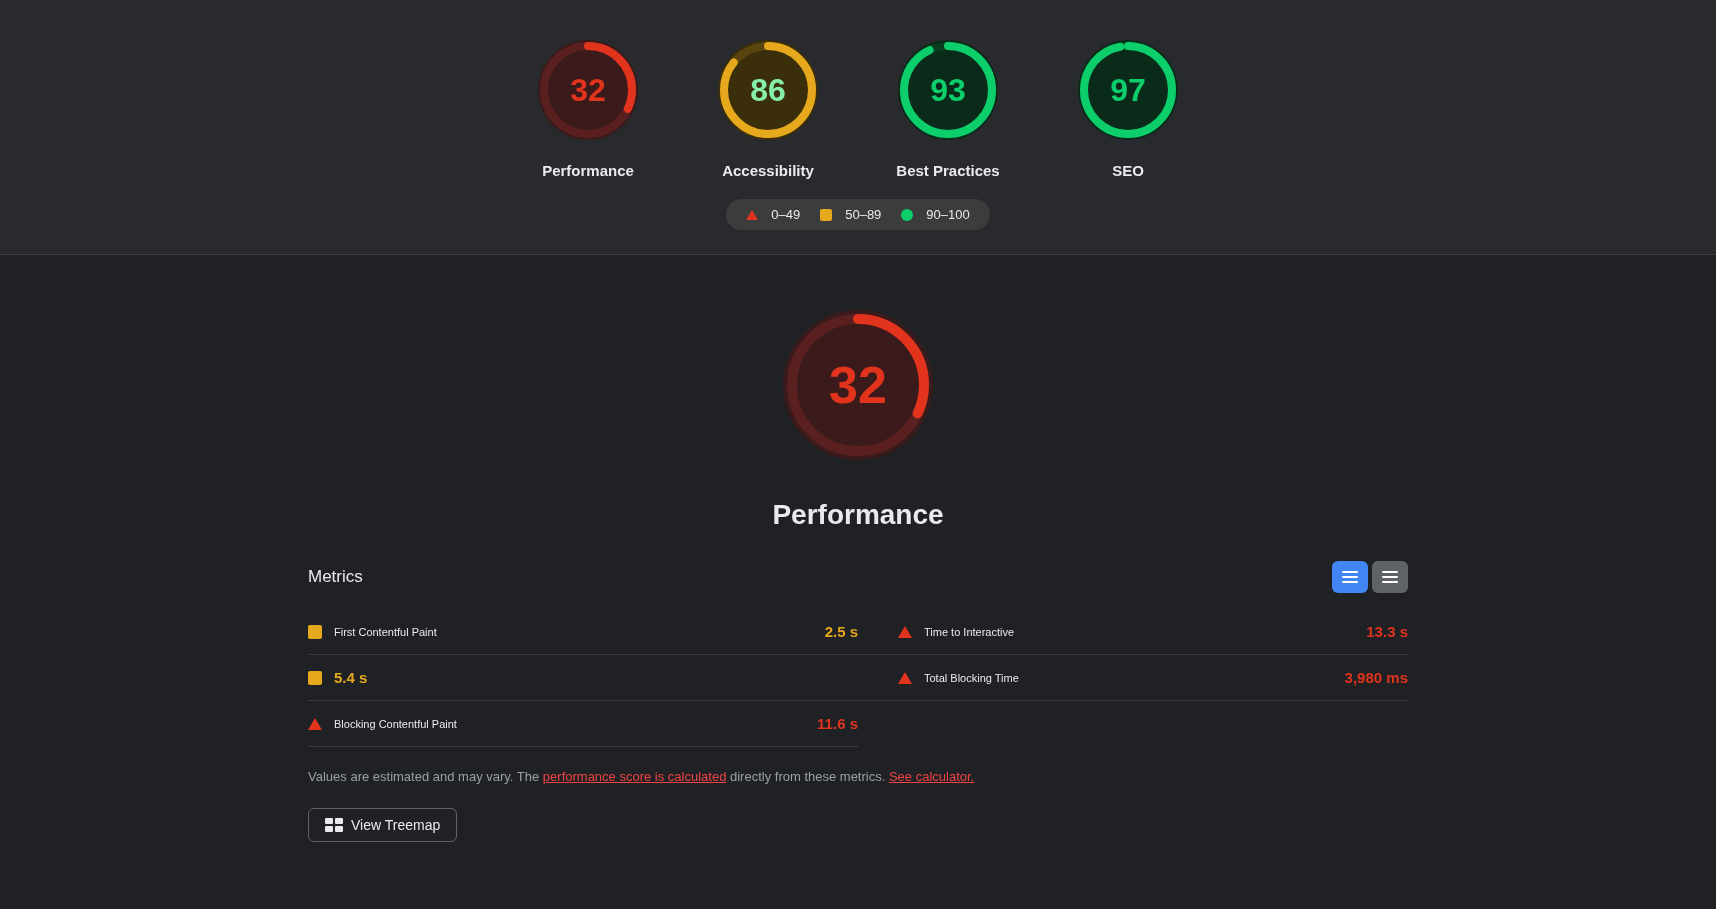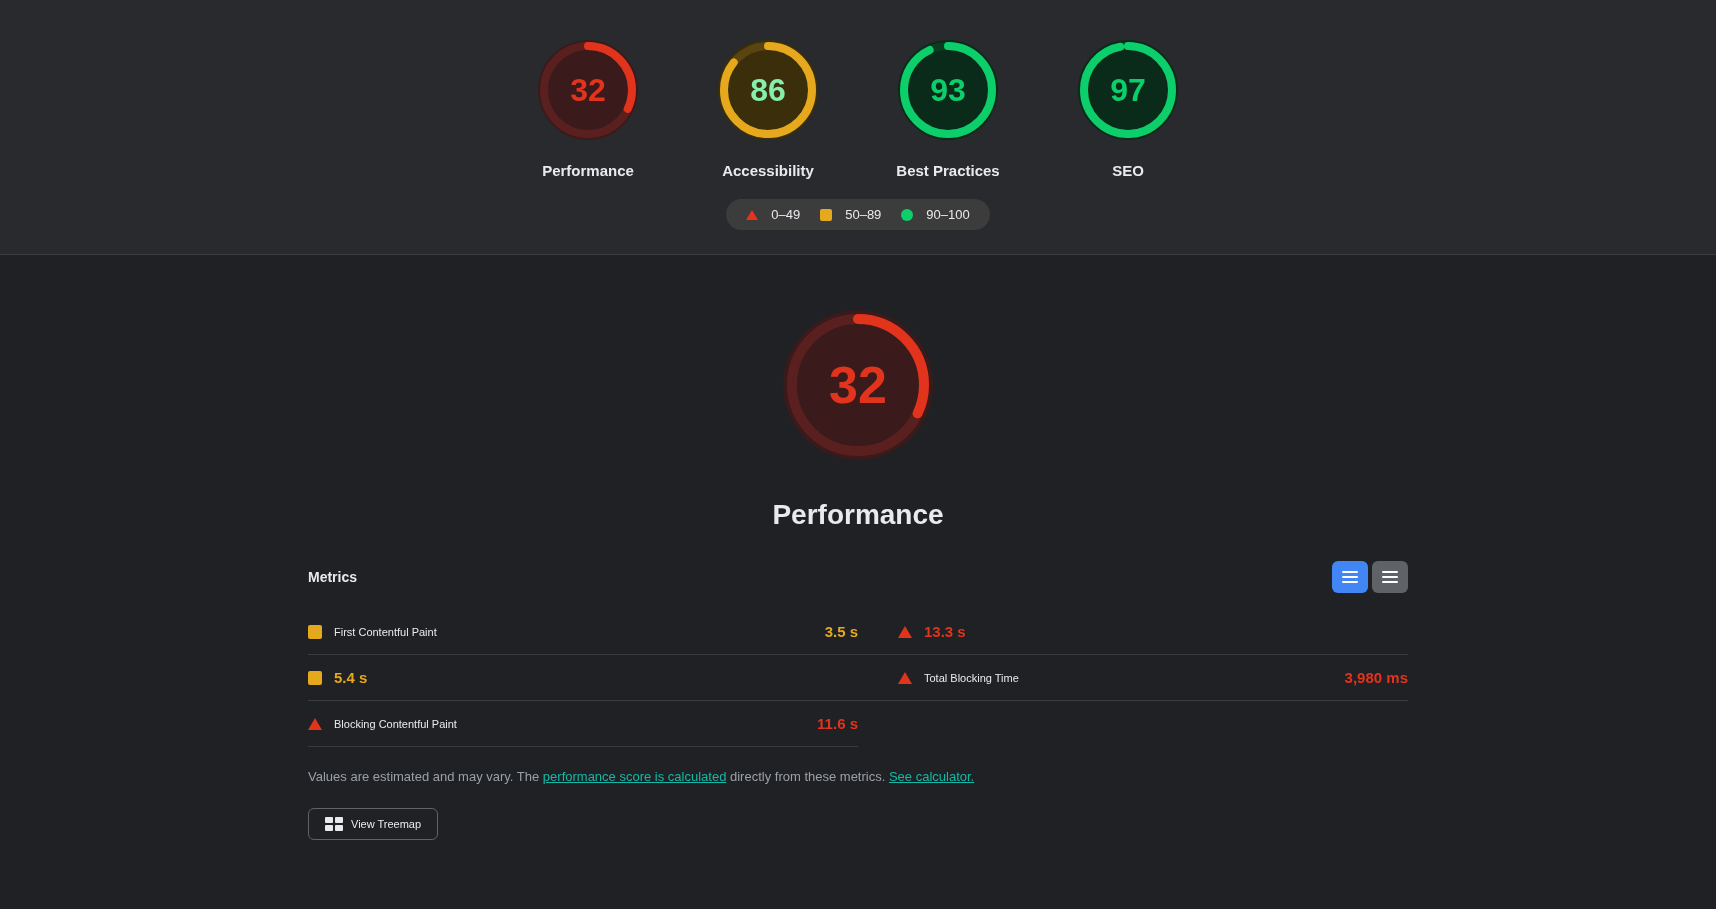--- a/index.html
+++ b/index.html
@@ -145,22 +145,22 @@
     }
 
     .metrics-header {
       display: flex;
       justify-content: space-between;
       align-items: center;
       margin-bottom: 16px;
     }
 
     .metrics-title {
-      font-size: 14px;
-      font-weight: 700;
+      font-size: 17px;
+      font-weight: 400;
       color: #e8eaed;
     }
 
     .view-toggle {
       display: flex;
       gap: 4px;
     }
 
     .toggle-btn {
       width: 36px;
@@ -261,33 +261,33 @@
     .footer-note {
       width: 1100px;
       max-width: 100%;
       margin-top: 20px;
       font-size: 13px;
       color: #9aa0a6;
       line-height: 1.6;
     }
 
     .footer-note a {
-      color: #14b8a6;
+      color: #ef4444;
     }
 
     .treemap-btn {
       margin-top: 20px;
       display: flex;
       align-items: center;
       gap: 8px;
       background: transparent;
       border: 1px solid #5f6368;
       border-radius: 6px;
       color: #e8eaed;
-      font-size: 11px;
+      font-size: 14px;
       padding: 8px 16px;
       cursor: pointer;
     }
 
     .treemap-icon {
       display: grid;
       grid-template-columns: 1fr 1fr;
       gap: 2px;
       width: 18px;
       height: 14px;
@@ -406,27 +406,28 @@
       </div>
     </div>
 
     <div class="metrics-grid">
 
       <div class="metric-row">
         <div class="metric-icon">
           <div class="icon-square-orange"></div>
         </div>
         <span class="metric-name">First Contentful Paint</span>
-        <span class="metric-value val-orange">3.5 s</span>
+        <span class="metric-value val-orange">2.5 s</span>
       </div>
 
       <div class="metric-row" style="padding-left:40px;">
         <div class="metric-icon">
           <div class="icon-triangle-red"></div>
         </div>
+        <span class="metric-name">Time to Interactive</span>
         <span class="metric-value val-red">13.3 s</span>
       </div>
 
       <div class="metric-row">
         <div class="metric-icon">
           <div class="icon-square-orange"></div>
         </div>
         <span class="metric-value val-orange">5.4 s</span>
       </div>
 

